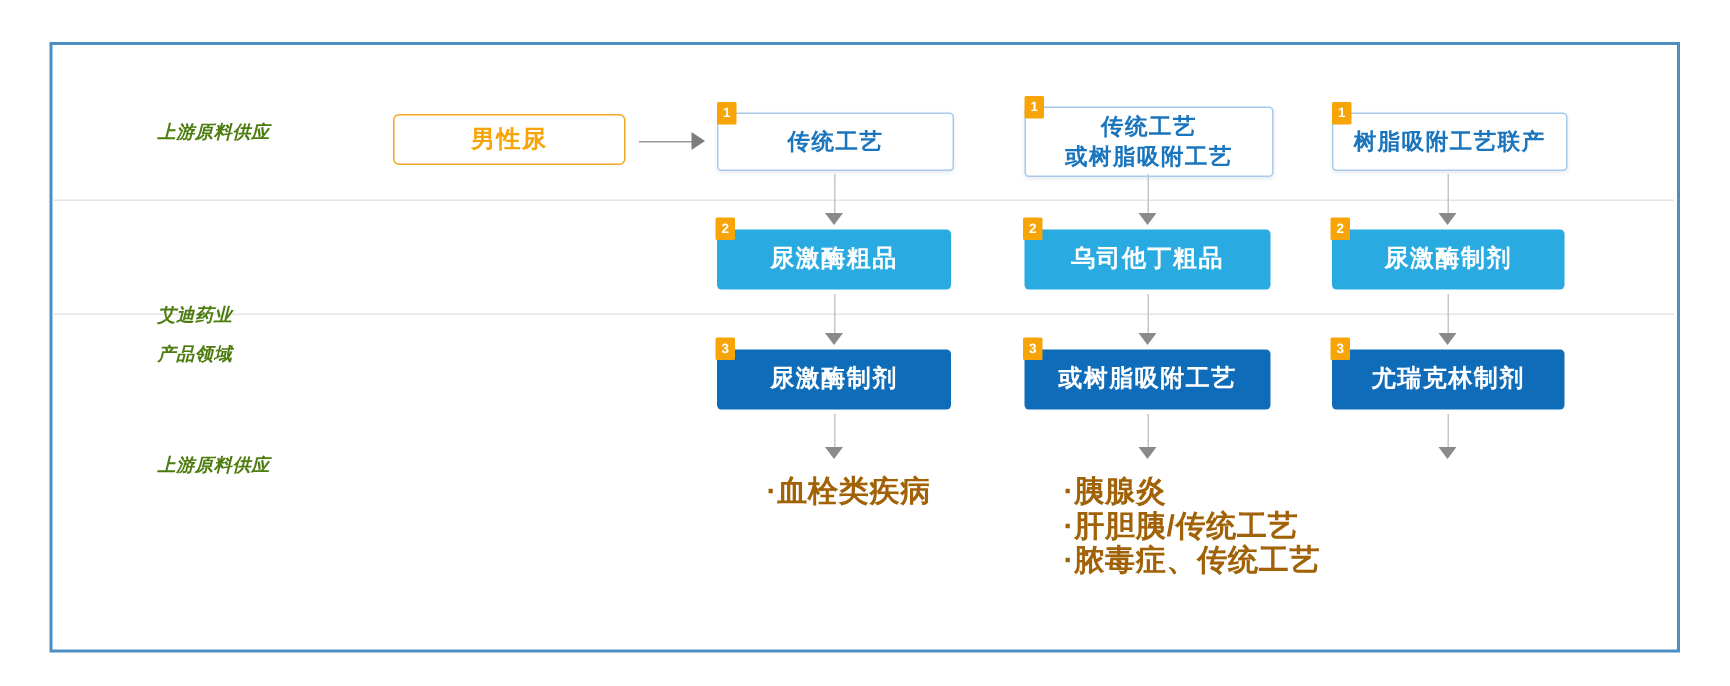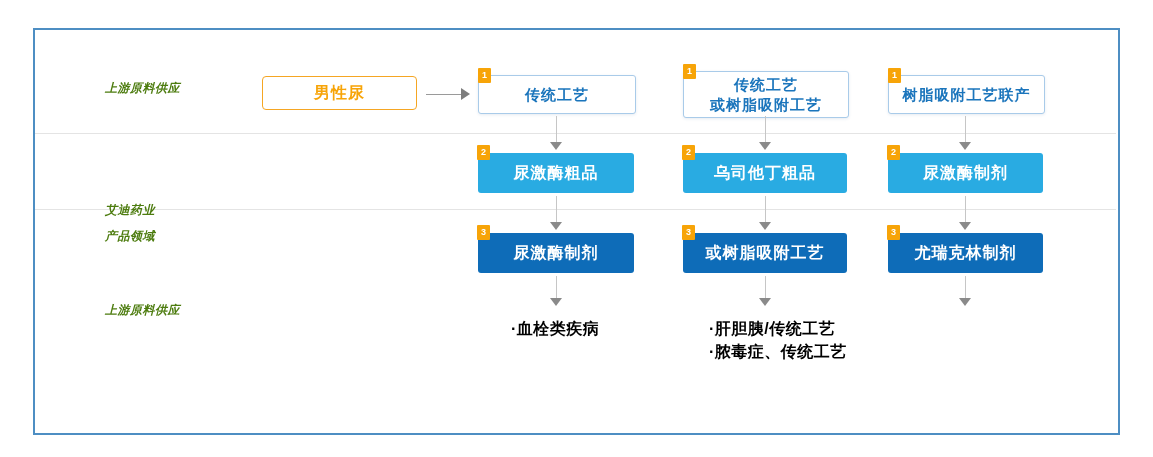--- a/index.html
+++ b/index.html
@@ -144,22 +144,22 @@
     position: absolute;
     right: 0; top: 0;
     width: 0; height: 0;
     border-top: 6px solid transparent;
     border-bottom: 6px solid transparent;
     border-left: 9px solid #7d7d7d;
   }
 
   .indications {
     position: absolute;
-    color: #000000;
-    font-size: 16px;
+    color: #a16207;
+    font-size: 20px;
     font-weight: bold;
     line-height: 23px;
     letter-spacing: 0.5px;
     white-space: nowrap;
   }
   .ind-c1 { left: 511px; top: 317px; }
   .ind-c2 { left: 709px; top: 317px; }
   .ind-c3 { left: 933px; top: 317px; }
 </style>
 </head>
@@ -262,17 +262,18 @@
     </div>
   <div class="varrow va-c3 va-r3">
       <div class="shaft"></div>
       <div class="head"></div>
     </div>
 
   <div class="indications ind-c1">
     <div>·血栓类疾病</div>
   </div>
   <div class="indications ind-c2">
+    <div>·胰腺炎</div>
     <div>·肝胆胰/传统工艺</div>
     <div>·脓毒症、传统工艺</div>
   </div>
 
 </div>
 
 </body></html>

